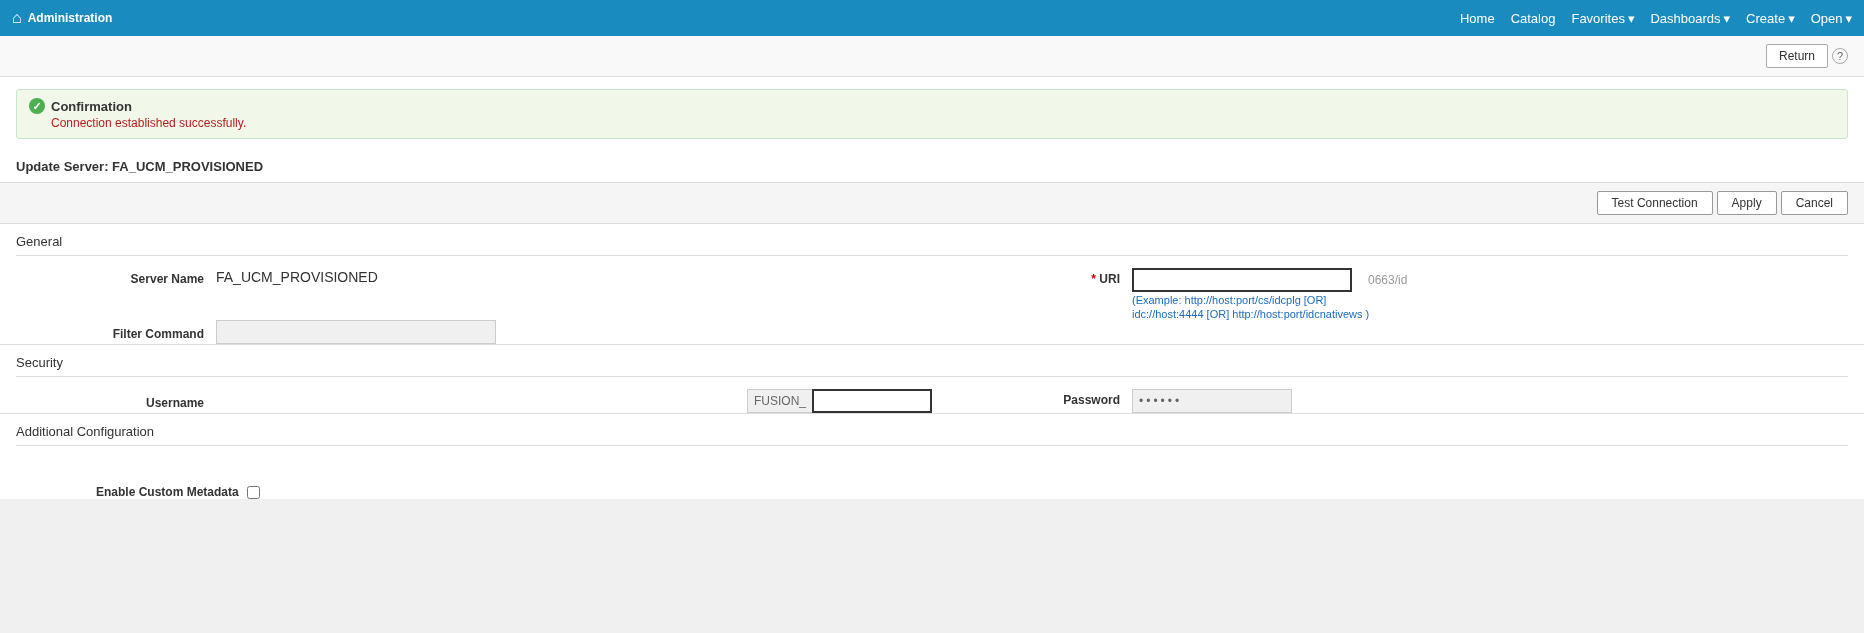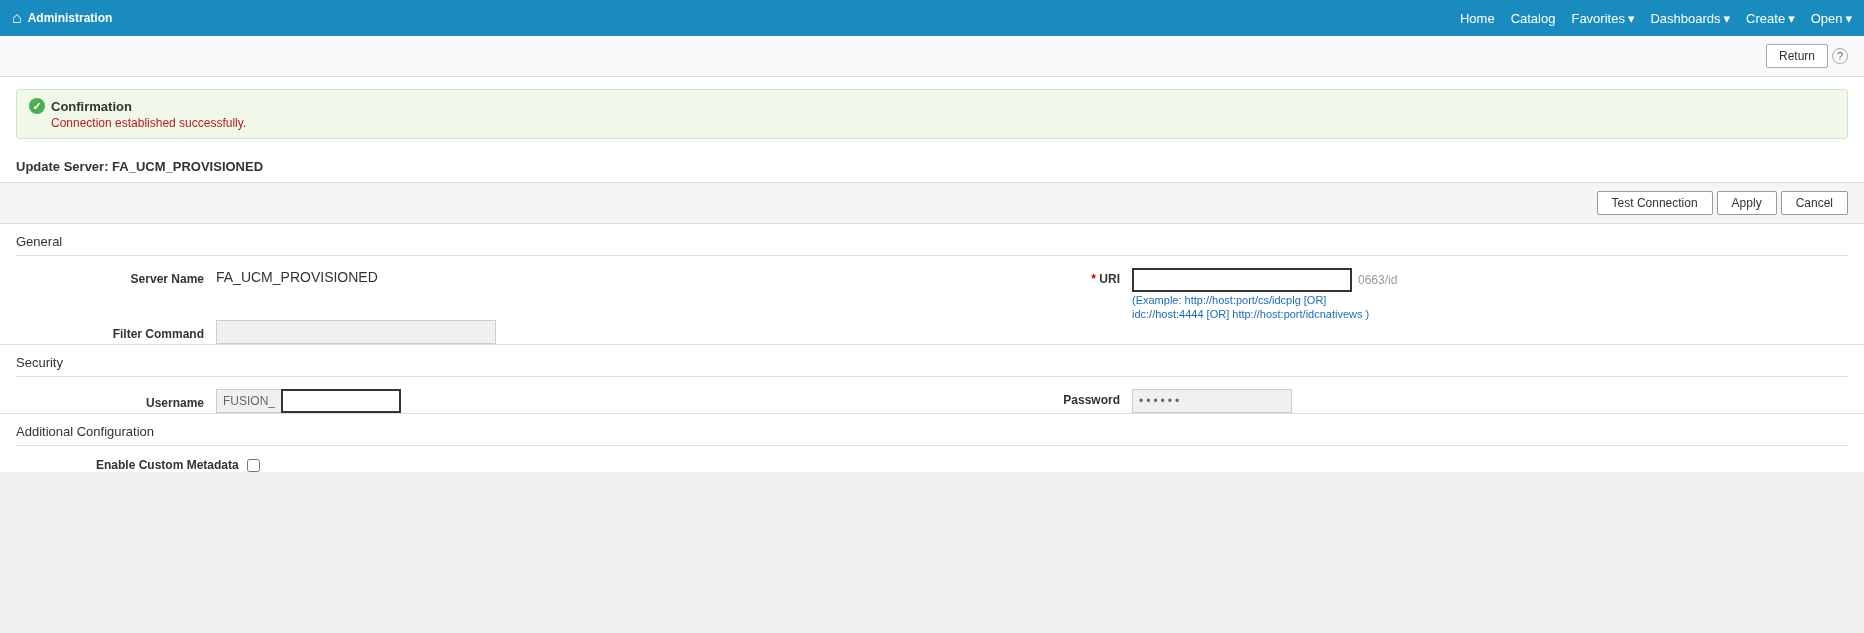--- a/index.html
+++ b/index.html
@@ -206,20 +206,21 @@
       border: none;
       border-top: 1px solid #ddd;
       margin: 0 0 0 0;
     }
 
     
     .username-with-prefix {
       display: flex;
       align-items: center;
       gap: 0;
+      justify-content: flex-end;
     }
     .username-prefix {
       background: #f0f0f0;
       border: 1px solid #ccc;
       border-right: none;
       padding: 3px 6px;
       font-size: 12px;
       color: #666;
       height: 24px;
       display: flex;
@@ -237,21 +238,21 @@
     .uri-input {
       border: 2px solid #333;
       padding: 3px 6px;
       font-size: 12px;
       height: 24px;
       width: 220px;
     }
     .uri-suffix {
       font-size: 12px;
       color: #999;
-      padding-left: 6px;
+      padding-left: 16px;
     }
   </style>
 </head>
 <body>
 
 <div class="top-nav">
   <div class="top-nav-left">
     <span style="color:white; font-size:16px;">⌂</span>
     <span class="top-nav-title">Administration</span>
   </div>
@@ -360,21 +361,21 @@
     </div>
   </div>
 
   <hr class="divider">
 
   <div class="section">
     <div class="section-header">Additional Configuration</div>
 
     <div class="form-two-col">
 
-      <div class="form-col-left" style="flex:1; padding-left: 80px;">
+      <div class="form-col-left" style="flex:1; padding-left: 80px; margin-top: 27px;">
         <div style="display:flex; align-items:center; gap:8px;">
           <span style="font-size:12px; font-weight:bold; color:#333;">Enable Custom Metadata</span>
           <input type="checkbox" style="">
         </div>
       </div>
 
     </div>
   </div>
 
 </div>

